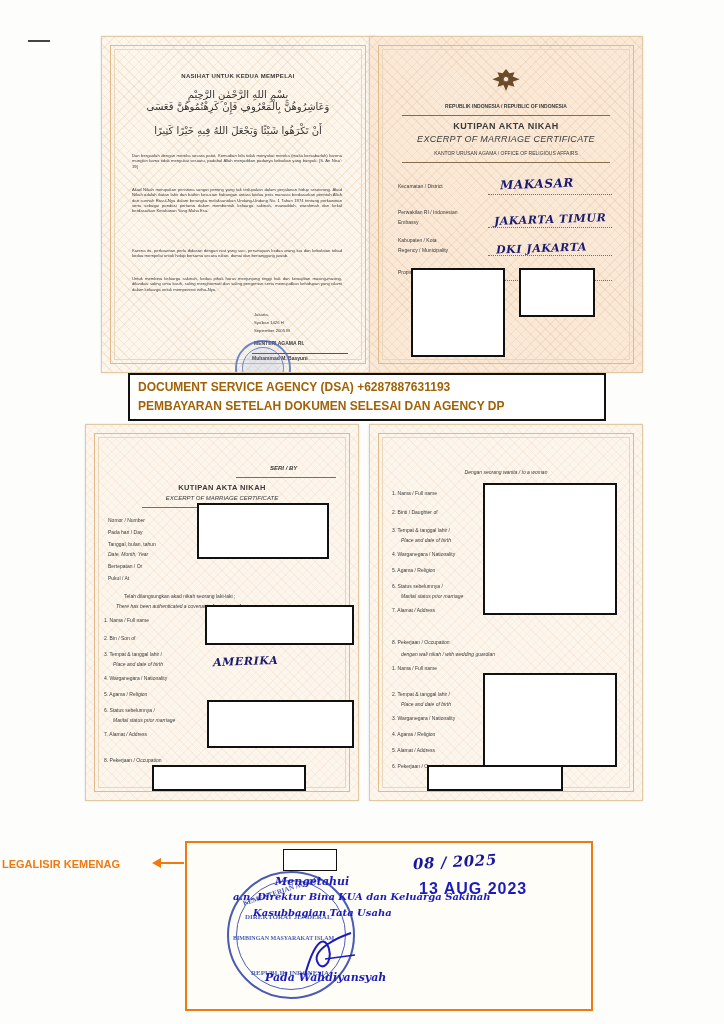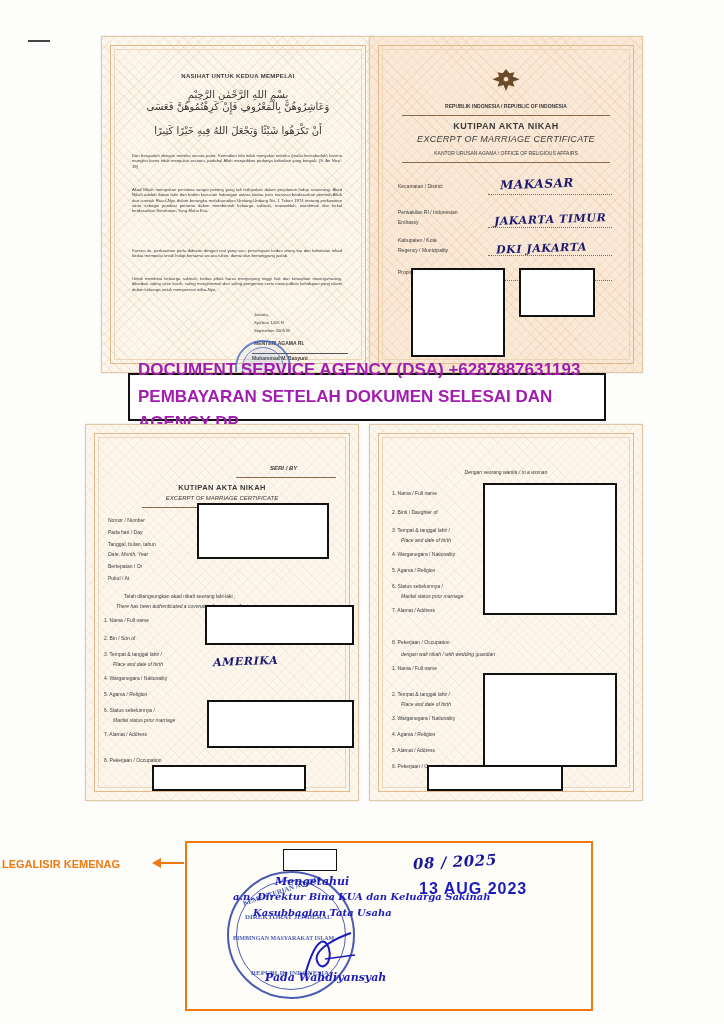--- a/index.html
+++ b/index.html
@@ -76,21 +76,21 @@
   .stray{position:absolute;left:28px;top:40px;width:22px;height:2px;background:#444;}
 
   
   .dsa{
     position:absolute;left:128px;top:373px;width:478px;height:48px;
     background:#ffffff;border:2px solid #111;
     display:flex;flex-direction:column;justify-content:center;
     padding-left:8px;box-sizing:border-box;
   }
   .dsa div{
-    color:#a21caf;font-weight:bold;font-size:17px;line-height:1.55;
+    color:#a16207;font-weight:bold;font-size:12px;line-height:1.55;
     font-family:"Liberation Sans", sans-serif;
   }
 
   
   .leg-label{
     position:absolute;left:2px;top:858px;
     color:#f07a12;font-weight:bold;font-size:11px;white-space:nowrap;
   }
   .leg-arrow{position:absolute;left:152px;top:856px;width:32px;height:14px;}
 

